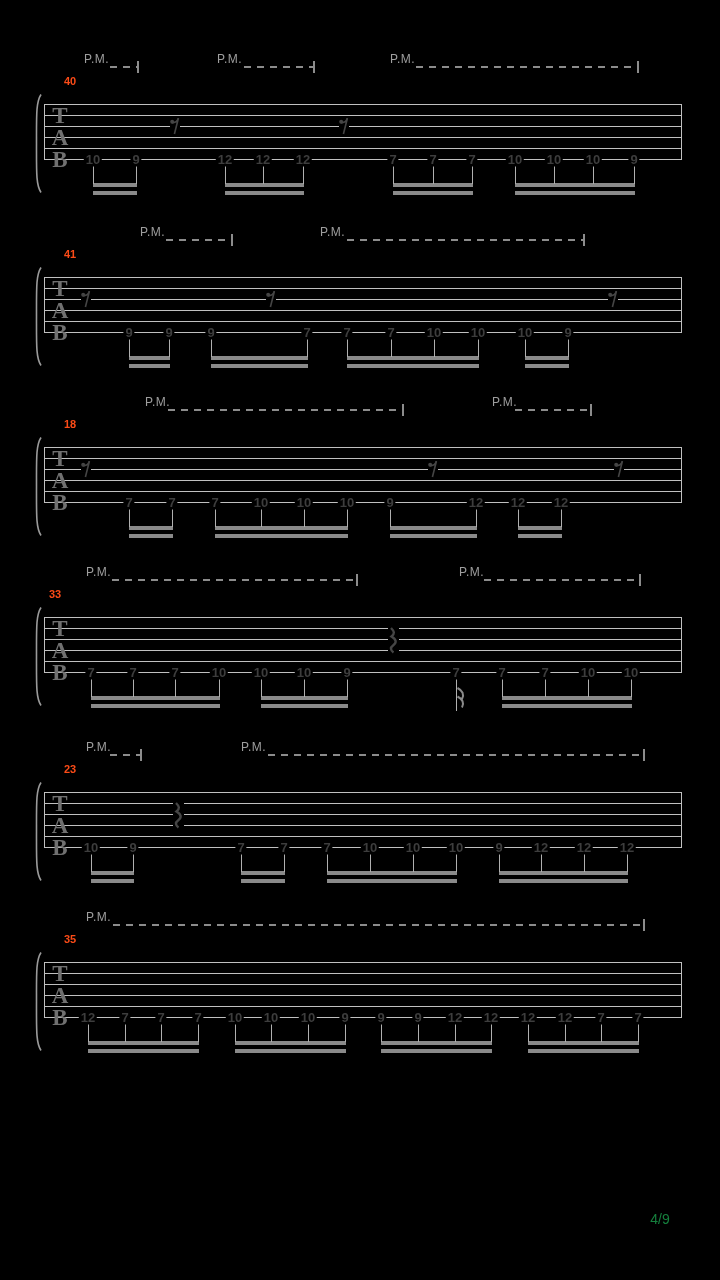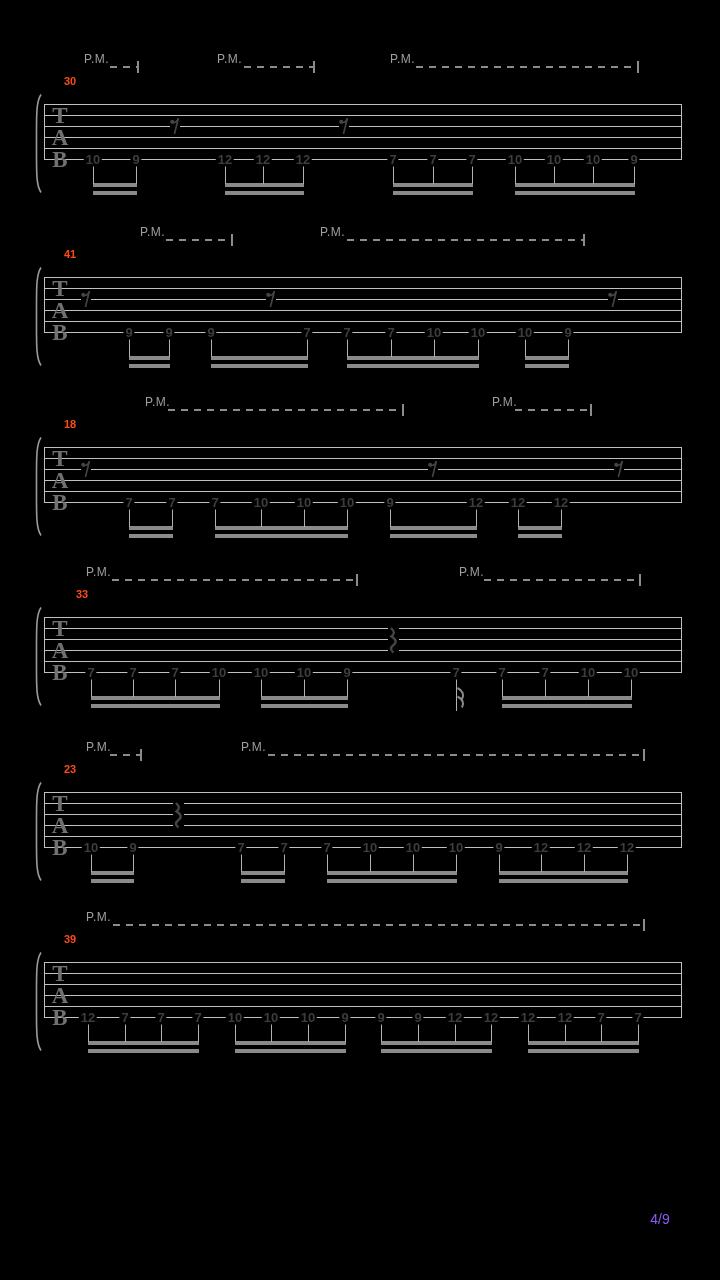--- a/index.html
+++ b/index.html
@@ -45,21 +45,21 @@
         <div class="staff-line" style="left: 44px; top: 148px; width: 638px; background: rgb(192, 192, 192);"></div>
         <div class="staff-line" style="left: 44px; top: 159px; width: 638px; background: rgb(192, 192, 192);"></div>
         <div class="barline" style="left: 44px; top: 104px; height: 56px; background: rgb(192, 192, 192);"></div>
         <div class="barline" style="left: 681px; top: 104px; height: 56px; background: rgb(192, 192, 192);"></div>
         <div style="position: absolute; left: 33px; top: 93px; width: 9px; height: 101px;"><svg width="9" height="101" viewBox="0 0 9 101">
             <path d="M8 1.5 C3 9 3.5 22 3.5 50.5 C3.5 79 3 92 8 99.5" fill="none" stroke="#9a9a9a" stroke-width="1.6"></path>
           </svg></div>
         <div class="tab-letter" style="left: 60px; top: 115px; font-size: 23px; color: rgb(112, 112, 112);">T</div>
         <div class="tab-letter" style="left: 60px; top: 137px; font-size: 23px; color: rgb(112, 112, 112);">A</div>
         <div class="tab-letter" style="left: 60px; top: 159px; font-size: 23px; color: rgb(112, 112, 112);">B</div>
-        <div class="measure-number" style="left: 64px; top: 76px; color: rgb(251, 75, 23);">30</div>
+        <div class="measure-number" style="left: 64px; top: 76px; color: rgb(251, 75, 23);">40</div>
         <div class="pm-label" style="left: 84px; top: 53px; color: rgb(158, 158, 158);">P.M.</div>
         <div class="pm-dash" style="left: 110px; top: 66px; width: 28px; background: repeating-linear-gradient(90deg, rgb(140, 140, 140) 0px, rgb(140, 140, 140) 7px, transparent 7px, transparent 13px);"></div>
         <div class="pm-tick" style="left: 137px; top: 61px; background: rgb(140, 140, 140);"></div>
         <div class="pm-label" style="left: 217px; top: 53px; color: rgb(158, 158, 158);">P.M.</div>
         <div class="pm-dash" style="left: 244px; top: 66px; width: 70px; background: repeating-linear-gradient(90deg, rgb(140, 140, 140) 0px, rgb(140, 140, 140) 7px, transparent 7px, transparent 13px);"></div>
         <div class="pm-tick" style="left: 313px; top: 61px; background: rgb(140, 140, 140);"></div>
         <div class="pm-label" style="left: 390px; top: 53px; color: rgb(158, 158, 158);">P.M.</div>
         <div class="pm-dash" style="left: 416px; top: 66px; width: 222px; background: repeating-linear-gradient(90deg, rgb(140, 140, 140) 0px, rgb(140, 140, 140) 7px, transparent 7px, transparent 13px);"></div>
         <div class="pm-tick" style="left: 637px; top: 61px; background: rgb(140, 140, 140);"></div>
         <div class="beam" style="left: 92.5px; top: 183px; width: 44px; background: rgb(138, 138, 138);"></div>
@@ -237,21 +237,21 @@
         <div class="staff-line" style="left: 44px; top: 661px; width: 638px; background: rgb(192, 192, 192);"></div>
         <div class="staff-line" style="left: 44px; top: 672px; width: 638px; background: rgb(192, 192, 192);"></div>
         <div class="barline" style="left: 44px; top: 617px; height: 56px; background: rgb(192, 192, 192);"></div>
         <div class="barline" style="left: 681px; top: 617px; height: 56px; background: rgb(192, 192, 192);"></div>
         <div style="position: absolute; left: 33px; top: 606px; width: 9px; height: 101px;"><svg width="9" height="101" viewBox="0 0 9 101">
             <path d="M8 1.5 C3 9 3.5 22 3.5 50.5 C3.5 79 3 92 8 99.5" fill="none" stroke="#9a9a9a" stroke-width="1.6"></path>
           </svg></div>
         <div class="tab-letter" style="left: 60px; top: 628px; font-size: 23px; color: rgb(112, 112, 112);">T</div>
         <div class="tab-letter" style="left: 60px; top: 650px; font-size: 23px; color: rgb(112, 112, 112);">A</div>
         <div class="tab-letter" style="left: 60px; top: 672px; font-size: 23px; color: rgb(112, 112, 112);">B</div>
-        <div class="measure-number" style="left: 76px; top: 589px; color: rgb(251, 75, 23);">33</div>
+        <div class="measure-number" style="left: 49px; top: 589px; color: rgb(251, 75, 23);">33</div>
         <div class="pm-label" style="left: 86px; top: 566px; color: rgb(158, 158, 158);">P.M.</div>
         <div class="pm-dash" style="left: 112px; top: 579px; width: 245px; background: repeating-linear-gradient(90deg, rgb(140, 140, 140) 0px, rgb(140, 140, 140) 7px, transparent 7px, transparent 13px);"></div>
         <div class="pm-tick" style="left: 356px; top: 574px; background: rgb(140, 140, 140);"></div>
         <div class="pm-label" style="left: 459px; top: 566px; color: rgb(158, 158, 158);">P.M.</div>
         <div class="pm-dash" style="left: 484px; top: 579px; width: 156px; background: repeating-linear-gradient(90deg, rgb(140, 140, 140) 0px, rgb(140, 140, 140) 7px, transparent 7px, transparent 13px);"></div>
         <div class="pm-tick" style="left: 639px; top: 574px; background: rgb(140, 140, 140);"></div>
         <div class="beam" style="left: 90.5px; top: 696px; width: 129px; background: rgb(138, 138, 138);"></div>
         <div class="beam" style="left: 90.5px; top: 704px; width: 129px; background: rgb(138, 138, 138);"></div>
         <div class="beam" style="left: 260.5px; top: 696px; width: 87px; background: rgb(138, 138, 138);"></div>
         <div class="beam" style="left: 260.5px; top: 704px; width: 87px; background: rgb(138, 138, 138);"></div>
@@ -354,21 +354,21 @@
         <div class="staff-line" style="left: 44px; top: 1006px; width: 638px; background: rgb(192, 192, 192);"></div>
         <div class="staff-line" style="left: 44px; top: 1017px; width: 638px; background: rgb(192, 192, 192);"></div>
         <div class="barline" style="left: 44px; top: 962px; height: 56px; background: rgb(192, 192, 192);"></div>
         <div class="barline" style="left: 681px; top: 962px; height: 56px; background: rgb(192, 192, 192);"></div>
         <div style="position: absolute; left: 33px; top: 951px; width: 9px; height: 101px;"><svg width="9" height="101" viewBox="0 0 9 101">
             <path d="M8 1.5 C3 9 3.5 22 3.5 50.5 C3.5 79 3 92 8 99.5" fill="none" stroke="#9a9a9a" stroke-width="1.6"></path>
           </svg></div>
         <div class="tab-letter" style="left: 60px; top: 973px; font-size: 23px; color: rgb(112, 112, 112);">T</div>
         <div class="tab-letter" style="left: 60px; top: 995px; font-size: 23px; color: rgb(112, 112, 112);">A</div>
         <div class="tab-letter" style="left: 60px; top: 1017px; font-size: 23px; color: rgb(112, 112, 112);">B</div>
-        <div class="measure-number" style="left: 64px; top: 934px; color: rgb(251, 75, 23);">39</div>
+        <div class="measure-number" style="left: 64px; top: 934px; color: rgb(251, 75, 23);">35</div>
         <div class="pm-label" style="left: 86px; top: 911px; color: rgb(158, 158, 158);">P.M.</div>
         <div class="pm-dash" style="left: 113px; top: 924px; width: 531px; background: repeating-linear-gradient(90deg, rgb(140, 140, 140) 0px, rgb(140, 140, 140) 7px, transparent 7px, transparent 13px);"></div>
         <div class="pm-tick" style="left: 643px; top: 919px; background: rgb(140, 140, 140);"></div>
         <div class="beam" style="left: 87.5px; top: 1041px; width: 111px; background: rgb(138, 138, 138);"></div>
         <div class="beam" style="left: 87.5px; top: 1049px; width: 111px; background: rgb(138, 138, 138);"></div>
         <div class="beam" style="left: 234.5px; top: 1041px; width: 111px; background: rgb(138, 138, 138);"></div>
         <div class="beam" style="left: 234.5px; top: 1049px; width: 111px; background: rgb(138, 138, 138);"></div>
         <div class="beam" style="left: 380.5px; top: 1041px; width: 111px; background: rgb(138, 138, 138);"></div>
         <div class="beam" style="left: 380.5px; top: 1049px; width: 111px; background: rgb(138, 138, 138);"></div>
         <div class="beam" style="left: 527.5px; top: 1041px; width: 111px; background: rgb(138, 138, 138);"></div>
@@ -400,14 +400,14 @@
         <div class="stem" style="left: 528px; top: 1024px; height: 18px; background: rgb(176, 176, 176);"></div>
         <div class="fret" style="left: 528px; top: 1017px; color: rgb(61, 61, 61);">12</div>
         <div class="stem" style="left: 565px; top: 1024px; height: 18px; background: rgb(176, 176, 176);"></div>
         <div class="fret" style="left: 565px; top: 1017px; color: rgb(61, 61, 61);">12</div>
         <div class="stem" style="left: 601px; top: 1024px; height: 18px; background: rgb(176, 176, 176);"></div>
         <div class="fret" style="left: 601px; top: 1017px; color: rgb(61, 61, 61);">7</div>
         <div class="stem" style="left: 638px; top: 1024px; height: 18px; background: rgb(176, 176, 176);"></div>
         <div class="fret" style="left: 638px; top: 1017px; color: rgb(61, 61, 61);">7</div>
       </div>
     </div>
-  <div class="page-indicator" style="color: #8b5cf6;">4/9</div>
+  <div class="page-indicator" style="color: #15803d;">4/9</div>
 </div>
 
 </body></html>

